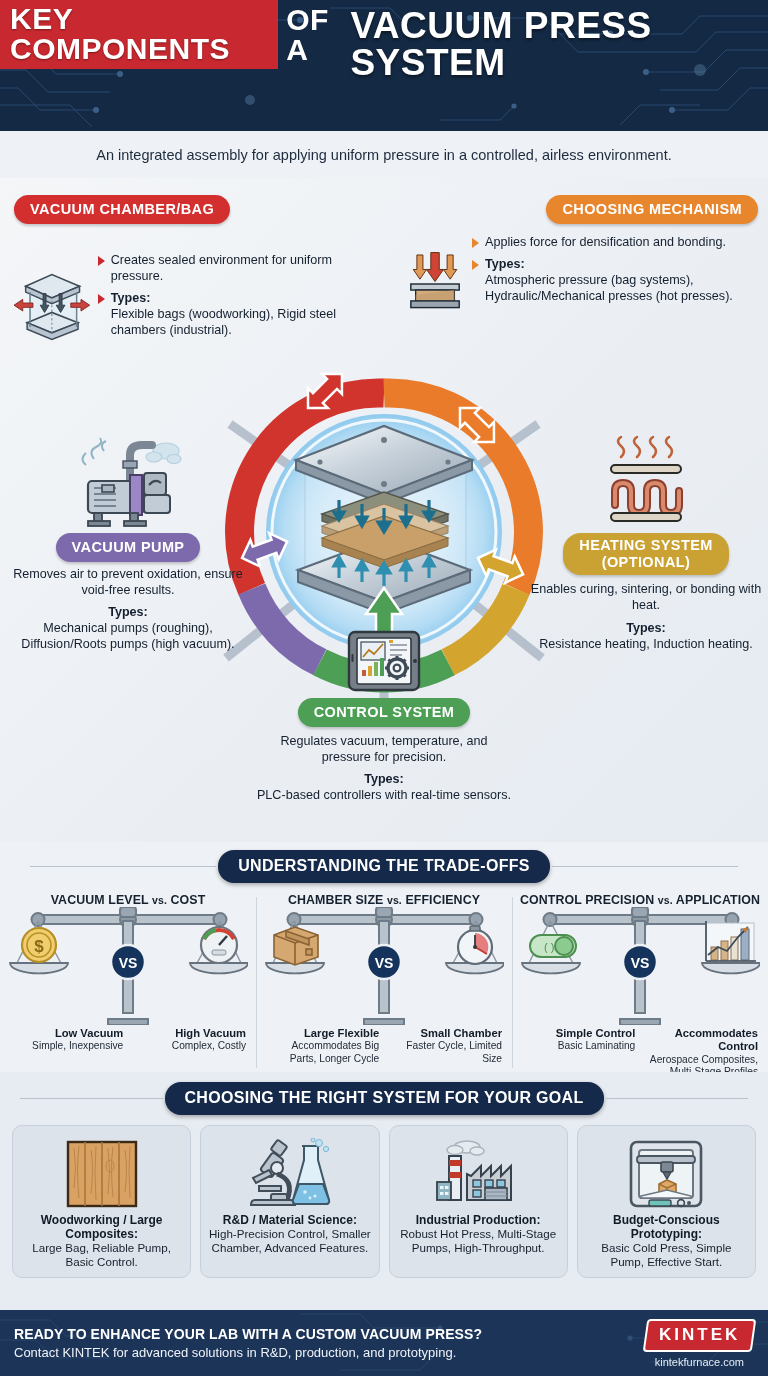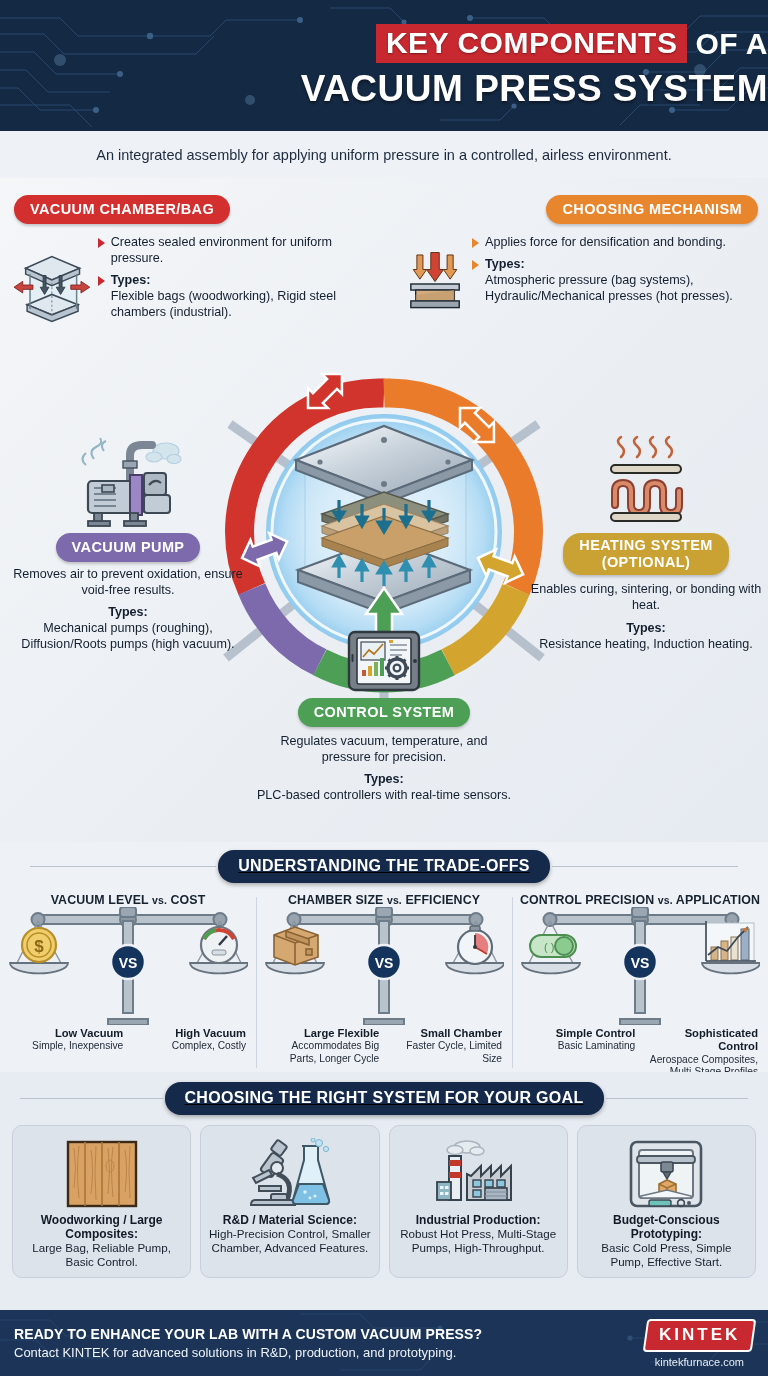--- a/index.html
+++ b/index.html
@@ -13,21 +13,21 @@
   .page { width: 768px; height: 1376px; position: relative; }
 
   
   .header {
     position: absolute; top: 0; left: 0; width: 768px; height: 131px;
     background: #142943;
     overflow: hidden;
   }
   .header .circuit { position: absolute; inset: 0; opacity: .55; }
   .title-wrap { position: absolute; top: 0; left: 0; width: 768px; height: 131px;
-     display: flex; flex-direction: column; align-items: flex-end; justify-content: center; }
+     display: flex; flex-direction: row; align-items: flex-start; justify-content: center; }
   .t1 { font-size: 30px; font-weight: bold; letter-spacing: .5px; color: #fff;
         line-height: 1; display: flex; align-items: center; gap: 8px; }
   .t1 .hl { background: #c8282f; padding: 4px 10px 5px 10px; display: inline-block;
             text-shadow: 0 1px 2px rgba(0,0,0,.4); }
   .t2 { font-size: 37px; font-weight: bold; color: #fff; letter-spacing: .5px;
         margin-top: 7px; line-height: 1; text-shadow: 0 2px 3px rgba(0,0,0,.45); }
 
   .subtitle {
     position: absolute; top: 131px; left: 0; width: 768px; height: 47px;
     display: flex; align-items: center; justify-content: center;
@@ -65,21 +65,21 @@
   #blk-heat  { top: 255px; left: 528px; width: 236px; text-align: center; }
   #blk-ctrl  { top: 452px; left: 256px; width: 256px; text-align: center; }
 
   .icon-row { display: flex; align-items: flex-start; gap: 8px; }
 
   
   .hub { position: absolute; left: 210px; top: 180px; width: 348px; height: 348px; }
 
   
   .section { position: absolute; left: 0; width: 768px; }
-  .sec-head { display: flex; align-items: center; justify-content: center; gap: 2px; text-decoration: underline; }
+  .sec-head { display: flex; align-items: center; justify-content: center; gap: 2px; }
   .sec-line { height: 1px; background: #b9c3cf; flex: 1 1 auto; }
   .sec-pill {
     background: #15294a; color: #fff; font-weight: bold; font-size: 16px;
     padding: 7px 20px 8px 20px; border-radius: 16px; letter-spacing: .3px;
     white-space: nowrap; box-shadow: 0 2px 4px rgba(0,0,0,.3);
   }
   #tradeoffs { top: 842px; height: 230px; background:#eef1f5; }
   .to-grid { display: flex; margin-top: 10px; }
   .to-col { flex: 1 1 0; text-align: center; position: relative; padding: 0 4px; }
   .to-col + .to-col::before { content:""; position:absolute; left:0; top:4px;
@@ -295,21 +295,21 @@
           <polygon points="0,0 14,-14 14,-7 34,-7 34,-14 48,0 34,14 34,7 14,7 14,14" fill="#d3a52e"></polygon>
         </g>
       </g>
       <g>
         <polygon points="174,230 192,256 182,256 182,286 166,286 166,256 156,256" fill="#4d9f55" stroke="#ffffff" stroke-width="2.5"></polygon>
       </g>
     </svg>
 
     <div class="blk" id="blk-chamber">
       <div class="pill" style="background:#d32f2f;">VACUUM CHAMBER/BAG</div>
-      <div class="icon-row" style="margin-top:8px;">
+      <div class="icon-row" style="margin-top:26px;">
         <svg width="104" height="106" viewBox="0 0 104 106">
           <path d="M22 32 L52 18 L86 32 L86 84 L52 98 L22 84 Z" fill="#d6e9f4" opacity=".5" stroke="#8fafc2" stroke-width="1.5"></path>
           <path d="M16 30 L52 14 L90 30 L52 46 Z" fill="#dfe8ef" stroke="#3d4b58" stroke-width="2.2"></path>
           <path d="M16 30 L16 38 L52 54 L90 38 L90 30 L52 46 Z" fill="#b8c5d0" stroke="#3d4b58" stroke-width="2"></path>
           <path d="M18 80 L52 66 L88 80 L52 94 Z" fill="#dfe8ef" stroke="#3d4b58" stroke-width="2.2"></path>
           <path d="M18 80 L18 89 L52 103 L88 89 L88 80 L52 94 Z" fill="#b8c5d0" stroke="#3d4b58" stroke-width="2"></path>
           <line x1="22" y1="38" x2="22" y2="86" stroke="#6d828f" stroke-width="2"></line>
           <line x1="52" y1="50" x2="52" y2="96" stroke="#6d828f" stroke-width="1.4" stroke-dasharray="3 3"></line>
           <line x1="86" y1="38" x2="86" y2="86" stroke="#6d828f" stroke-width="2"></line>
           <g fill="#c9443e" stroke="#7e2420" stroke-width="1.2">
@@ -637,21 +637,21 @@
           </g>
           <circle cx="120" cy="55" r="17" fill="#14345e" stroke="#eef1f5" stroke-width="2.5"></circle>
           <text x="120" y="61" font-size="14" font-family="Liberation Sans, sans-serif" font-weight="bold" fill="#ffffff" text-anchor="middle">VS</text>
         </svg>
         <div class="to-labels">
           <div class="to-side">
             <div class="h">Simple Control</div>
             <div class="s">Basic Laminating</div>
           </div>
           <div class="to-side">
-            <div class="h">Sophisticated Control</div>
+            <div class="h">Accommodates Control</div>
             <div class="s">Aerospace Composites, Multi-Stage Profiles</div>
           </div>
         </div>
       </div>
 
     </div>
   </div>
 
   <div class="section" id="choosing">
     <div class="sec-head" style="padding:10px 20px 0 20px;text-align:center;">

